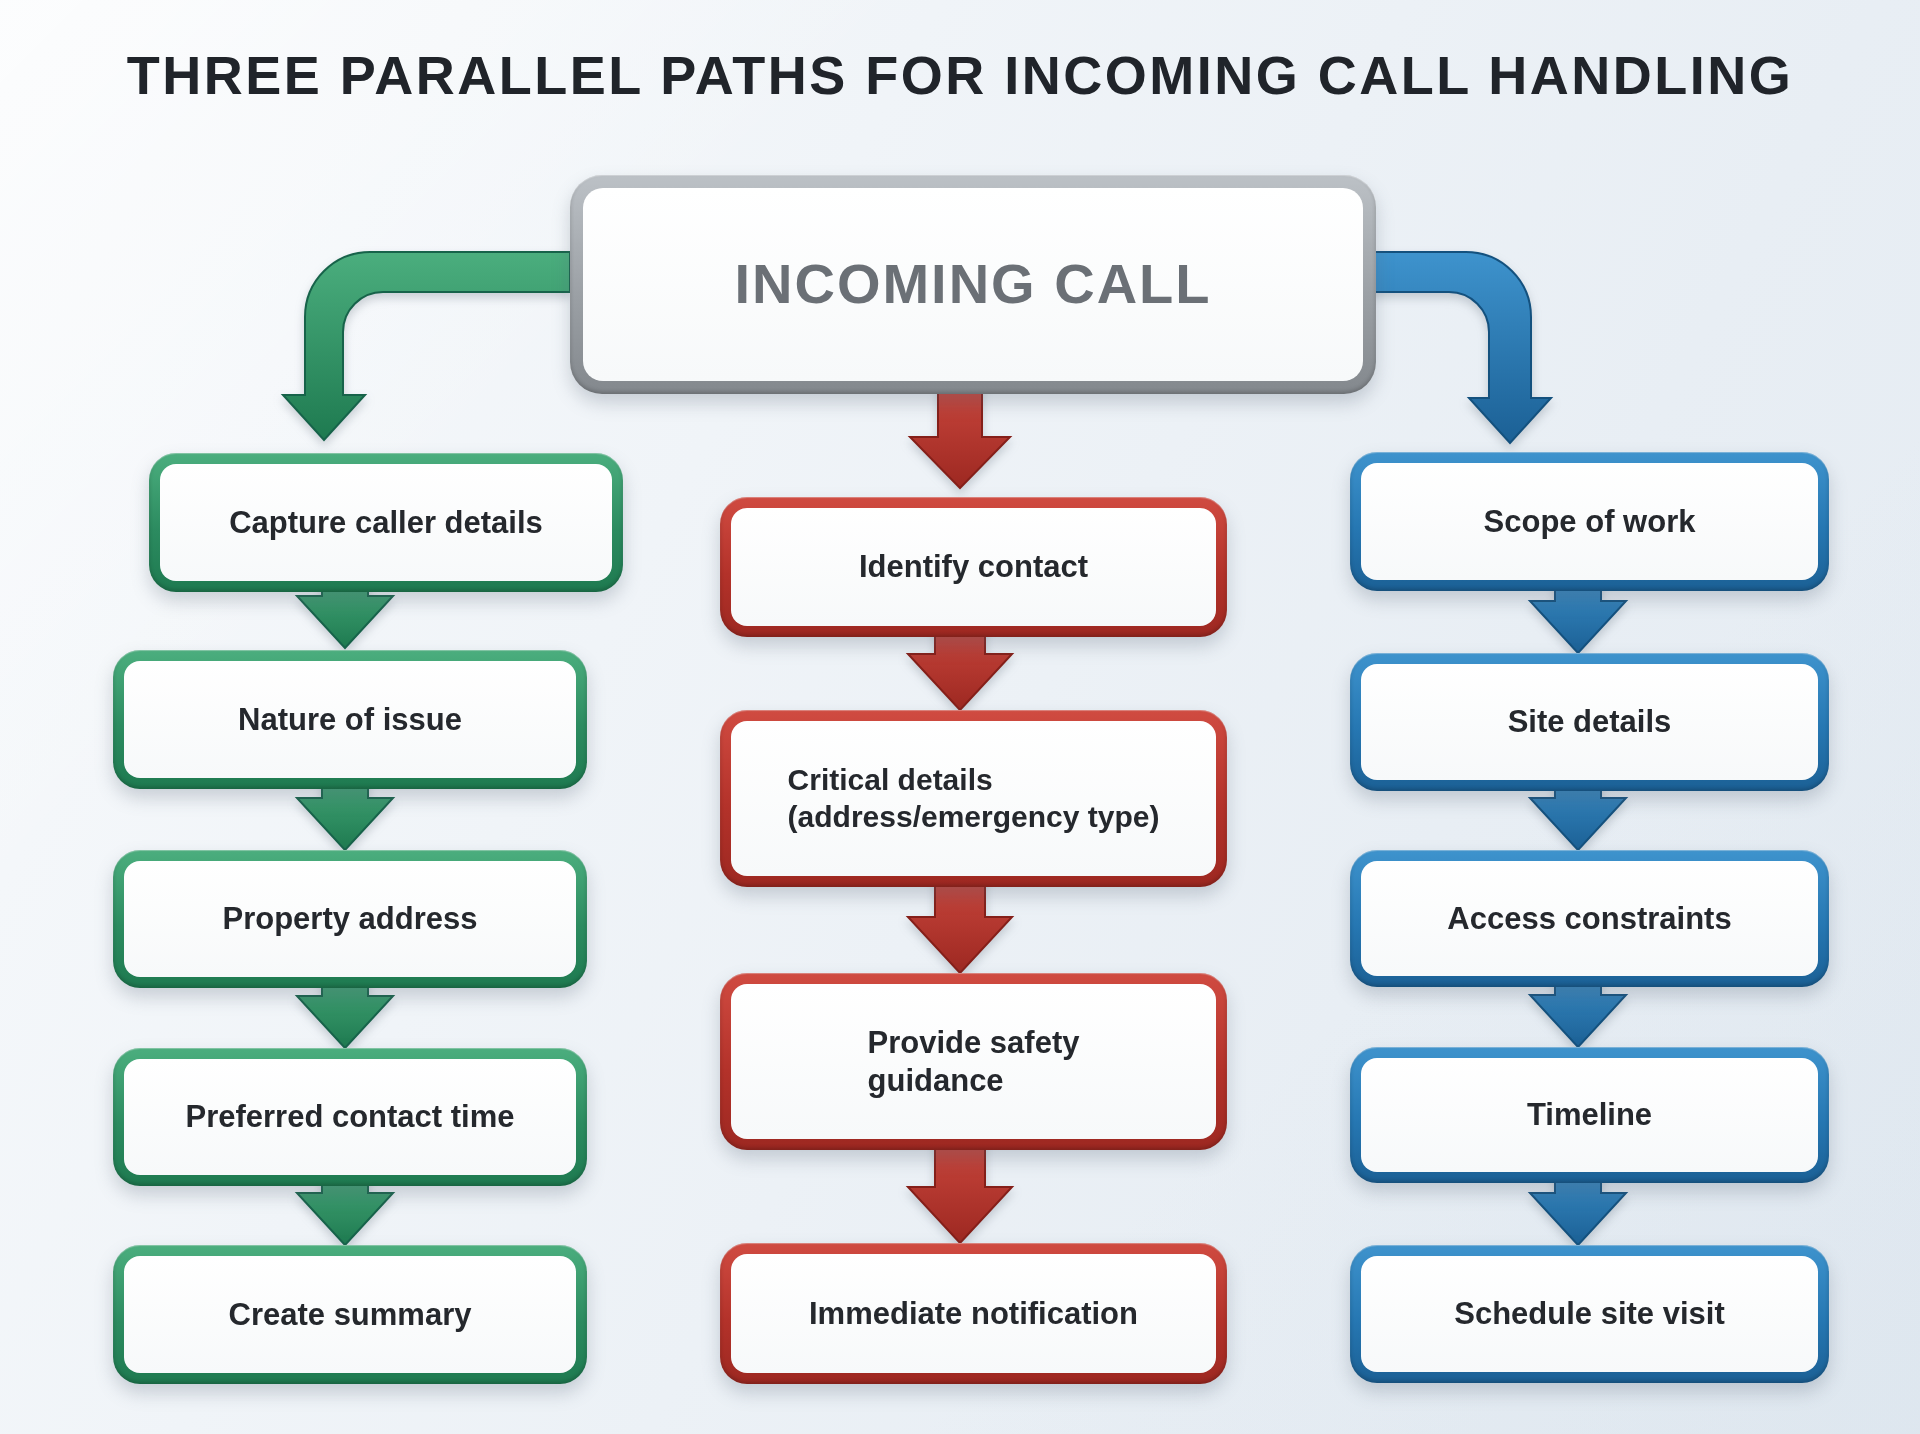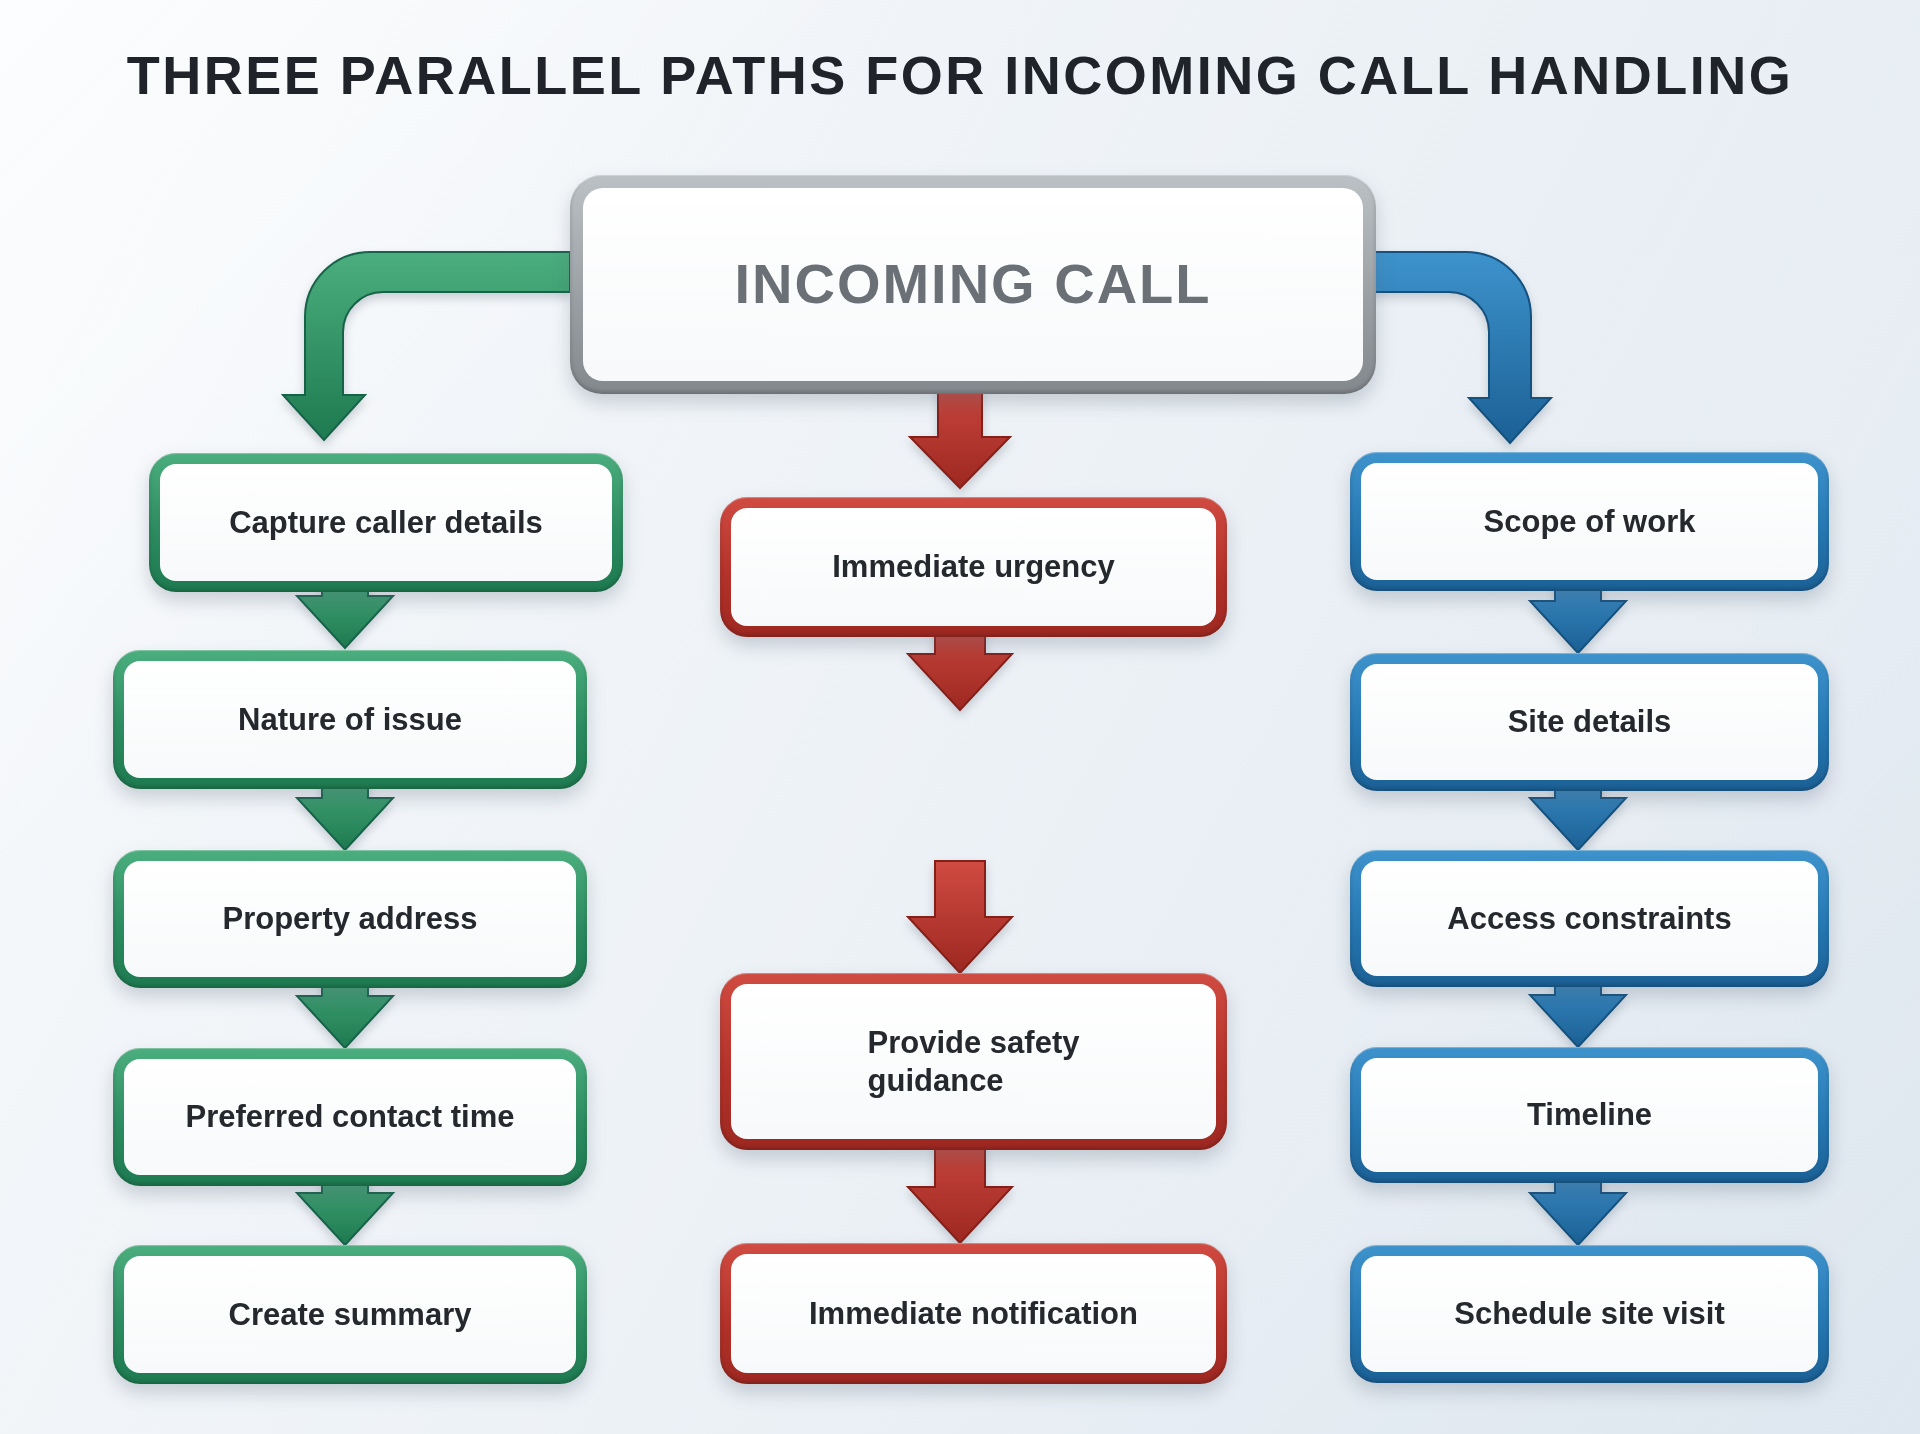--- a/index.html
+++ b/index.html
@@ -110,21 +110,25 @@
     <div class="inner">Property address</div>
   </div>
   <div class="node green g4">
     <div class="inner">Preferred contact time</div>
   </div>
   <div class="node green g5">
     <div class="inner">Create summary</div>
   </div>
 
   <div class="node red r1">
-    <div class="inner">Immediate urgency</div>
+    <div class="inner">Identify contact</div>
+  </div>
+  <div class="node red r2">
+    <div class="inner">Critical details
+(address/emergency type)</div>
   </div>
   <div class="node red r3">
     <div class="inner">Provide safety
 guidance</div>
   </div>
   <div class="node red r4">
     <div class="inner">Immediate notification</div>
   </div>
 
   <div class="node blue b1">

